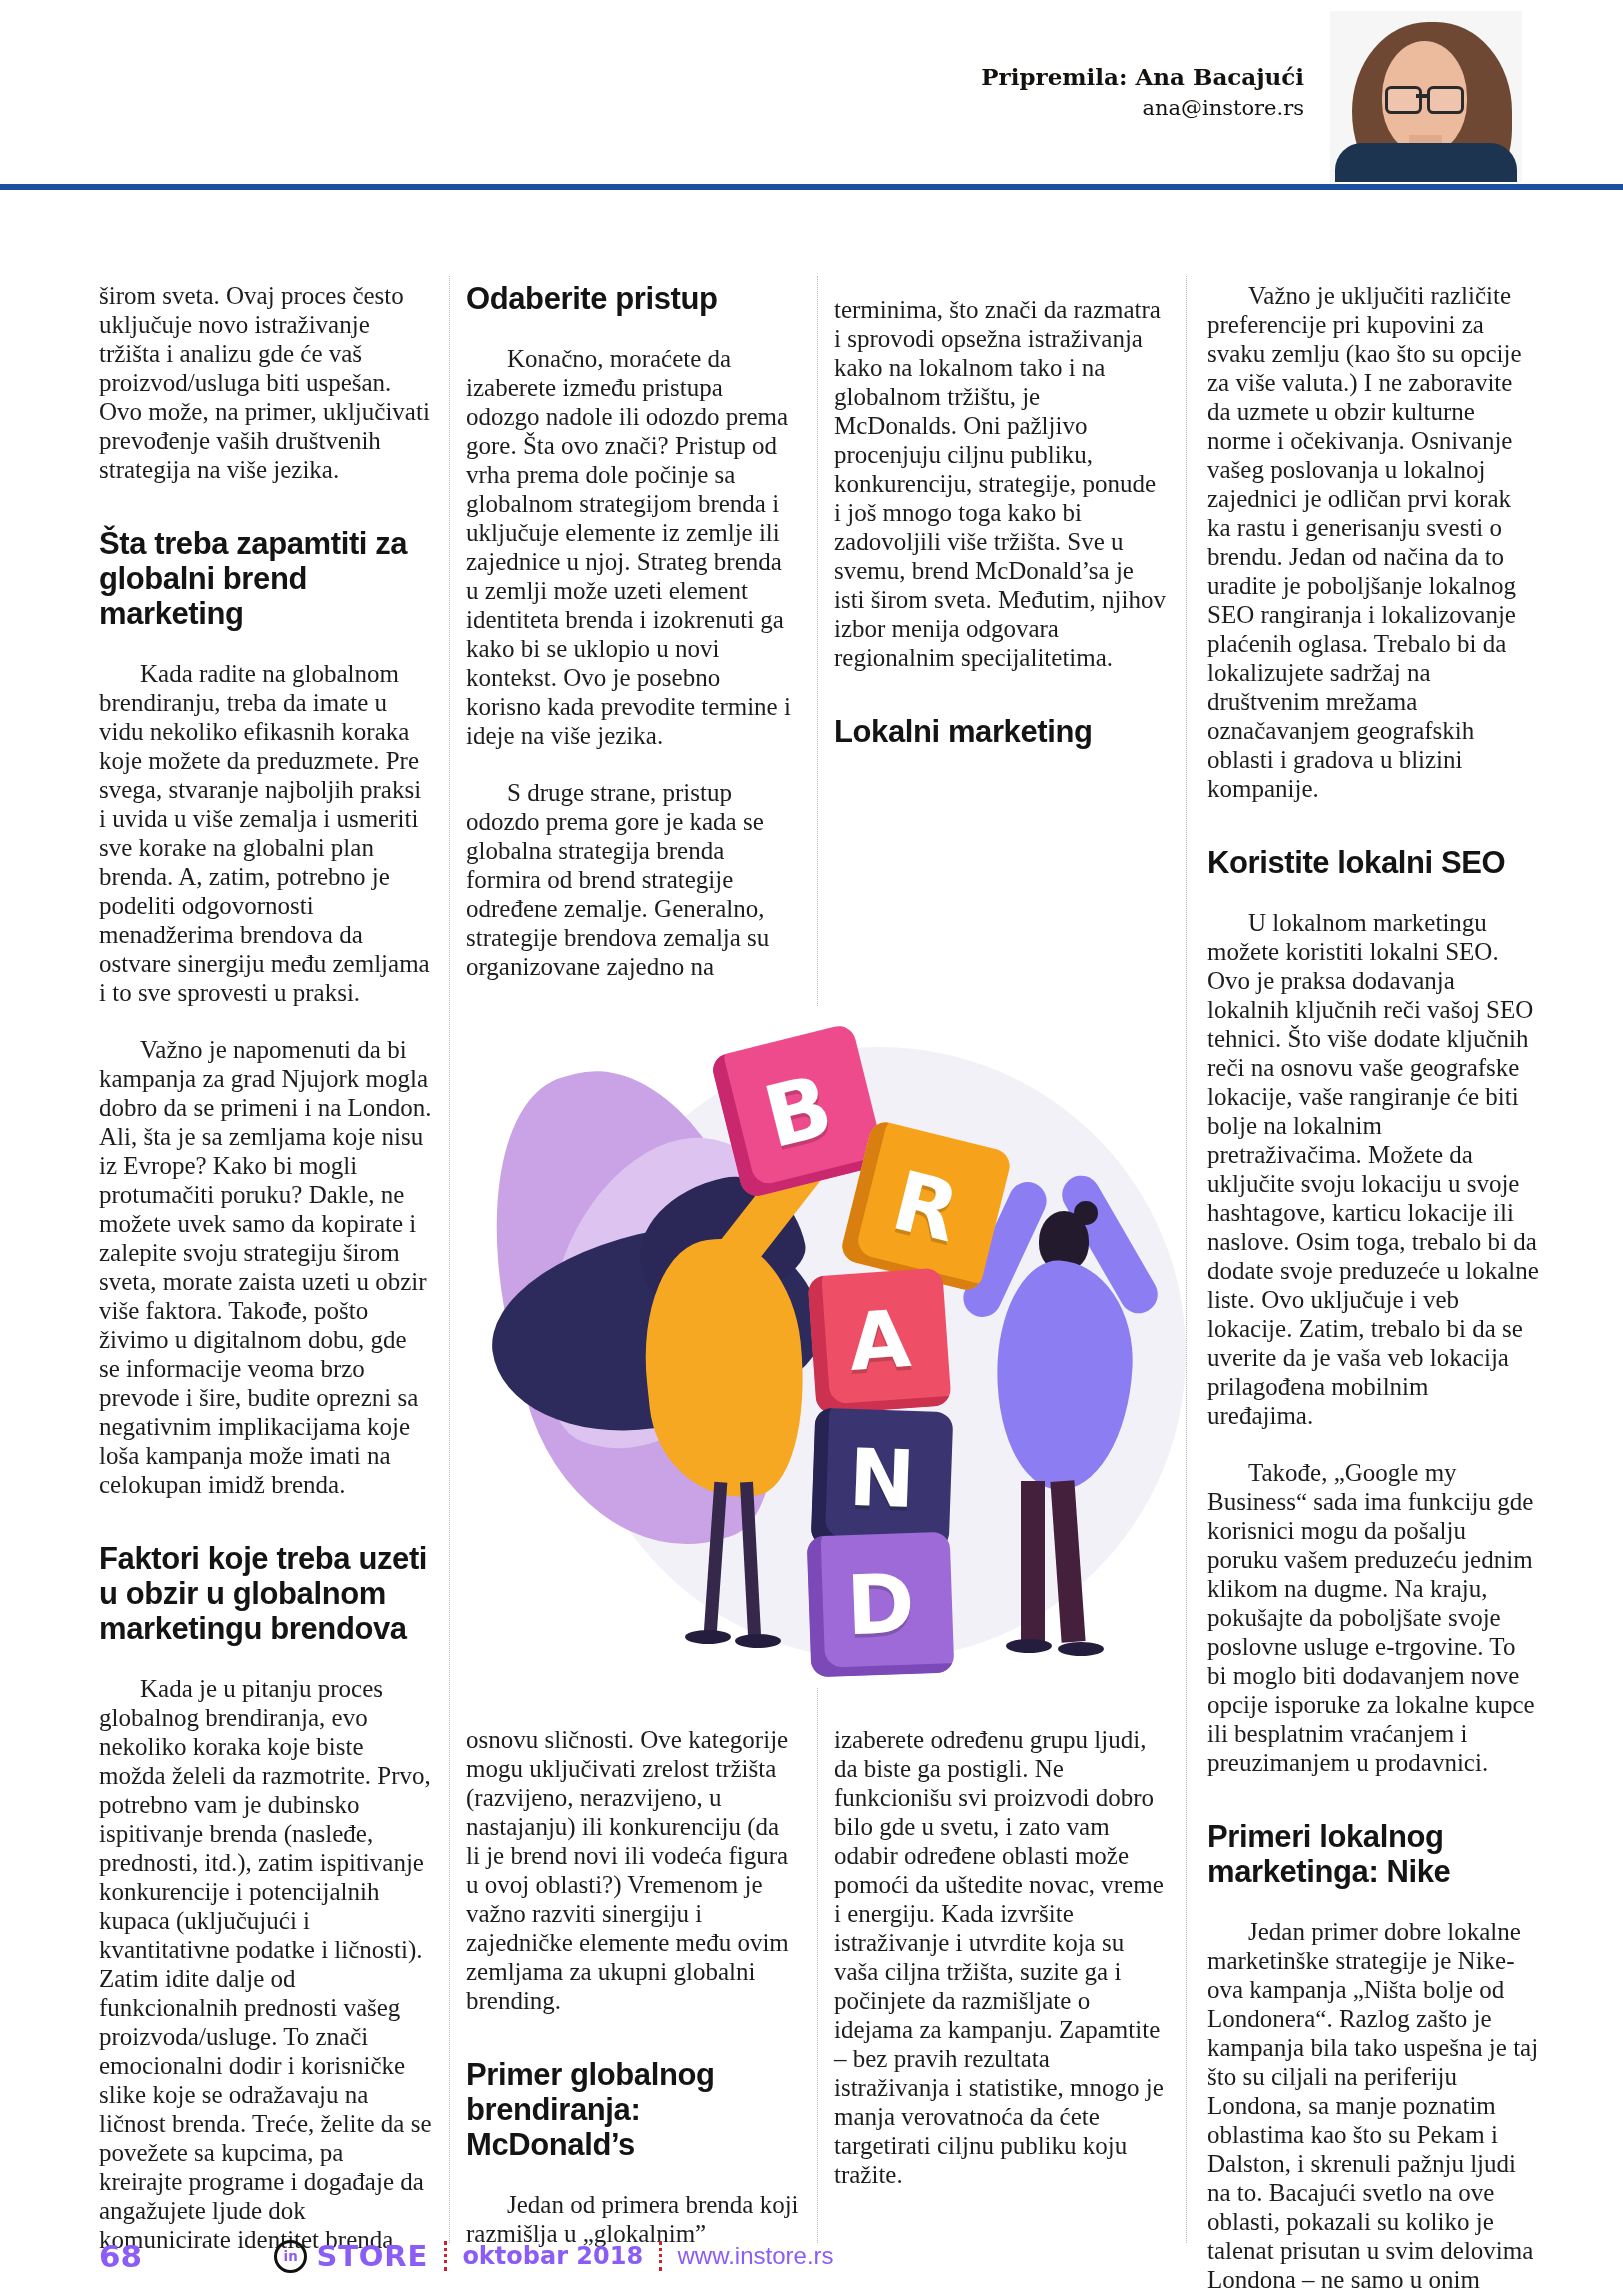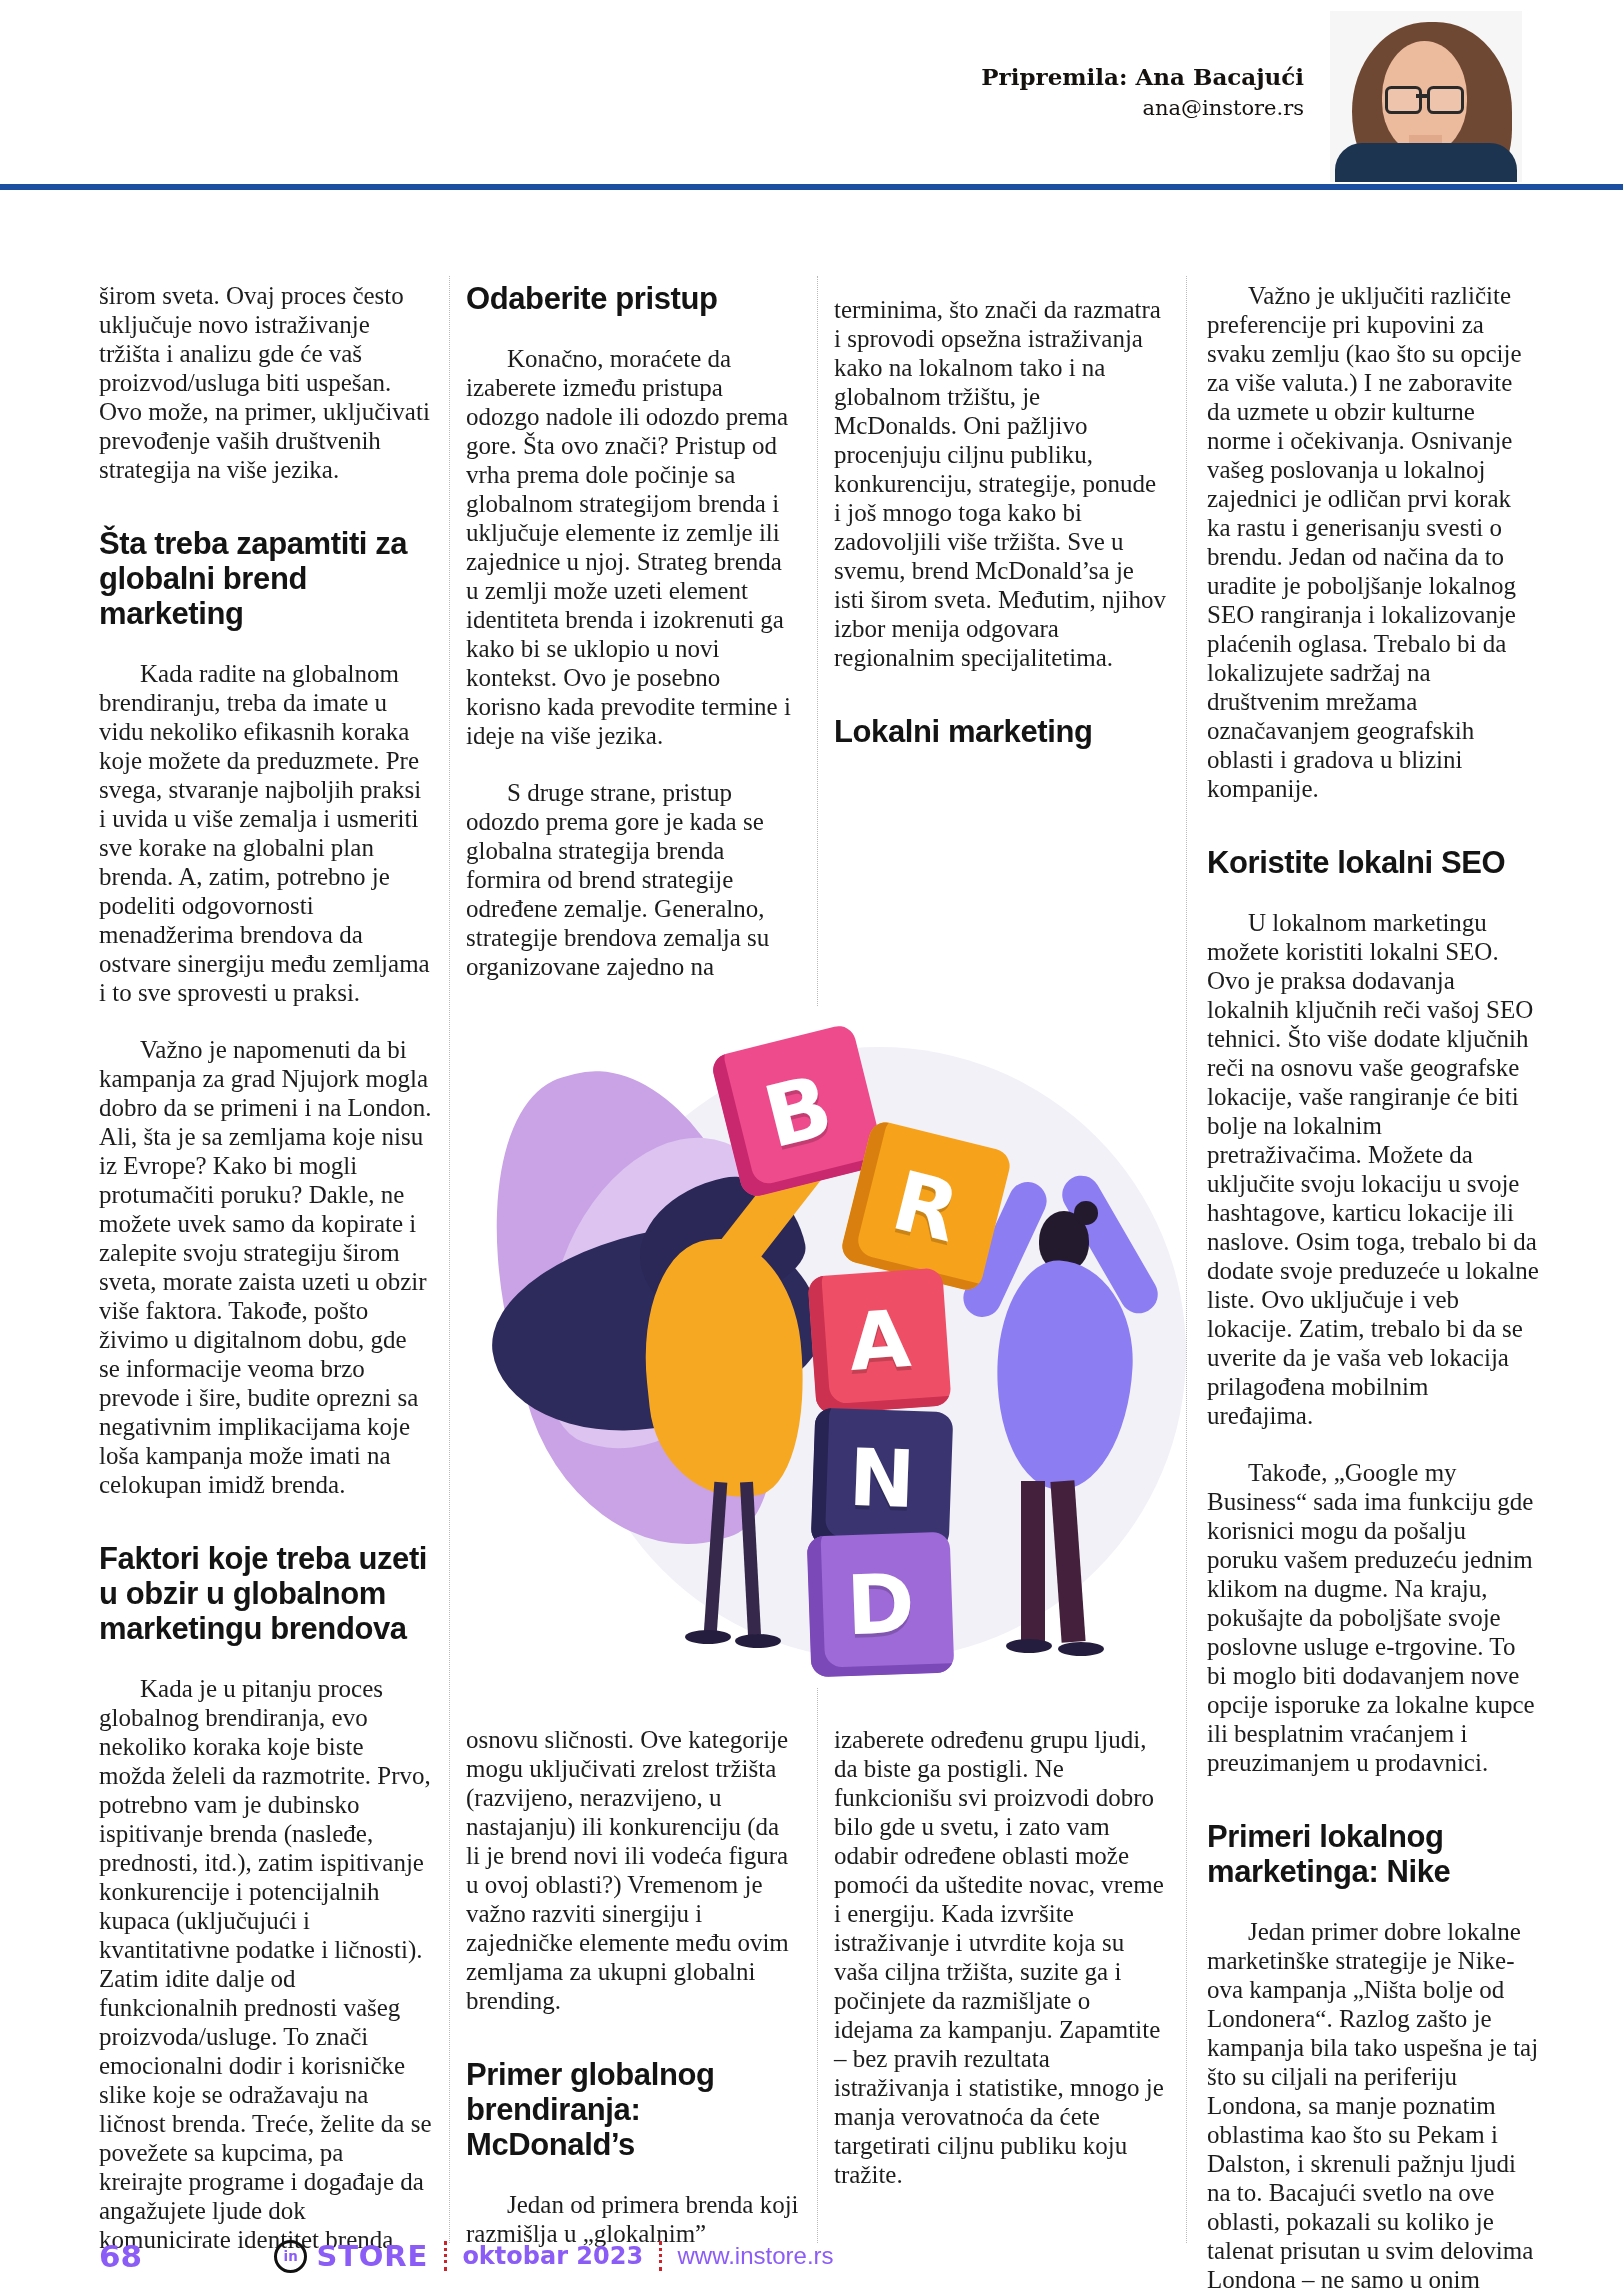--- a/index.html
+++ b/index.html
@@ -190,19 +190,19 @@
       </div>
   </div>
 
   <div class="footer">
     <div class="pageno">68</div>
     <div class="logo">
       <div class="logo-ring">in</div>
       <div class="logo-word">STORE</div>
     </div>
     <div class="rdots"></div>
-    <div class="issue">oktobar 2023</div>
+    <div class="issue">oktobar 2018</div>
     <div class="rdots"></div>
     <div class="site">www.instore.rs</div>
   </div>
 
 </div>
 
 
 </body></html>

